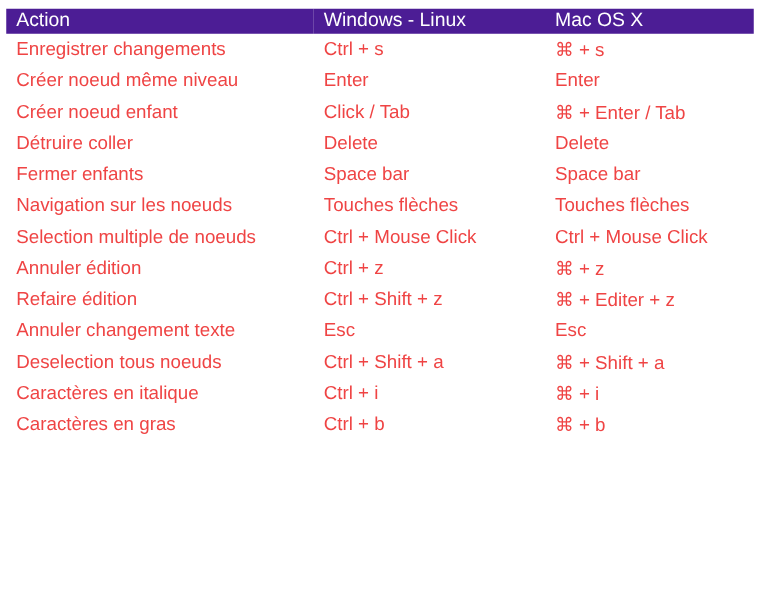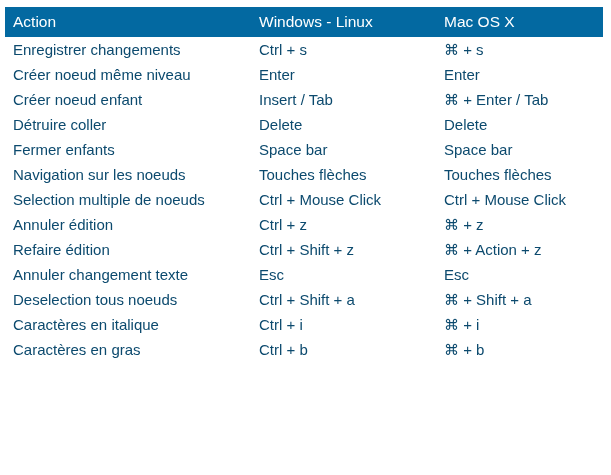--- a/index.html
+++ b/index.html
@@ -15,31 +15,31 @@
     }
     .shortcuts-table {
       position: absolute;
       left: 5px;
       top: 7px;
       width: 598px;
       border-collapse: collapse;
       font-size: 15px;
     }
     .shortcuts-table th {
-      background: #0369a1;
+      background: #4c1d95;
       color: #ffffff;
       font-weight: normal;
       text-align: left;
-      height: 30px;
+      height: 20px;
       padding: 0 0 0 8px;
       font-size: 15.5px;
       vertical-align: middle;
     }
     .shortcuts-table td {
-      color: #0c4a6e;
+      color: #ef4444;
       height: 25px;
       padding: 0 0 0 8px;
       vertical-align: middle;
       white-space: nowrap;
     }
     .col-action { width: 238px; }
     .col-win { width: 177px; }
     .col-mac { width: auto; }
   </style>
 </head>
@@ -59,21 +59,21 @@
       <td>Ctrl + s</td>
       <td>⌘ + s</td>
     </tr>
     <tr>
       <td>Créer noeud même niveau</td>
       <td>Enter</td>
       <td>Enter</td>
     </tr>
     <tr>
       <td>Créer noeud enfant</td>
-      <td>Insert / Tab</td>
+      <td>Click / Tab</td>
       <td>⌘ + Enter / Tab</td>
     </tr>
     <tr>
       <td>Détruire coller</td>
       <td>Delete</td>
       <td>Delete</td>
     </tr>
     <tr>
       <td>Fermer enfants</td>
       <td>Space bar</td>
@@ -90,21 +90,21 @@
       <td>Ctrl + Mouse Click</td>
     </tr>
     <tr>
       <td>Annuler édition</td>
       <td>Ctrl + z</td>
       <td>⌘ + z</td>
     </tr>
     <tr>
       <td>Refaire édition</td>
       <td>Ctrl + Shift + z</td>
-      <td>⌘ + Action + z</td>
+      <td>⌘ + Editer + z</td>
     </tr>
     <tr>
       <td>Annuler changement texte</td>
       <td>Esc</td>
       <td>Esc</td>
     </tr>
     <tr>
       <td>Deselection tous noeuds</td>
       <td>Ctrl + Shift + a</td>
       <td>⌘ + Shift + a</td>

